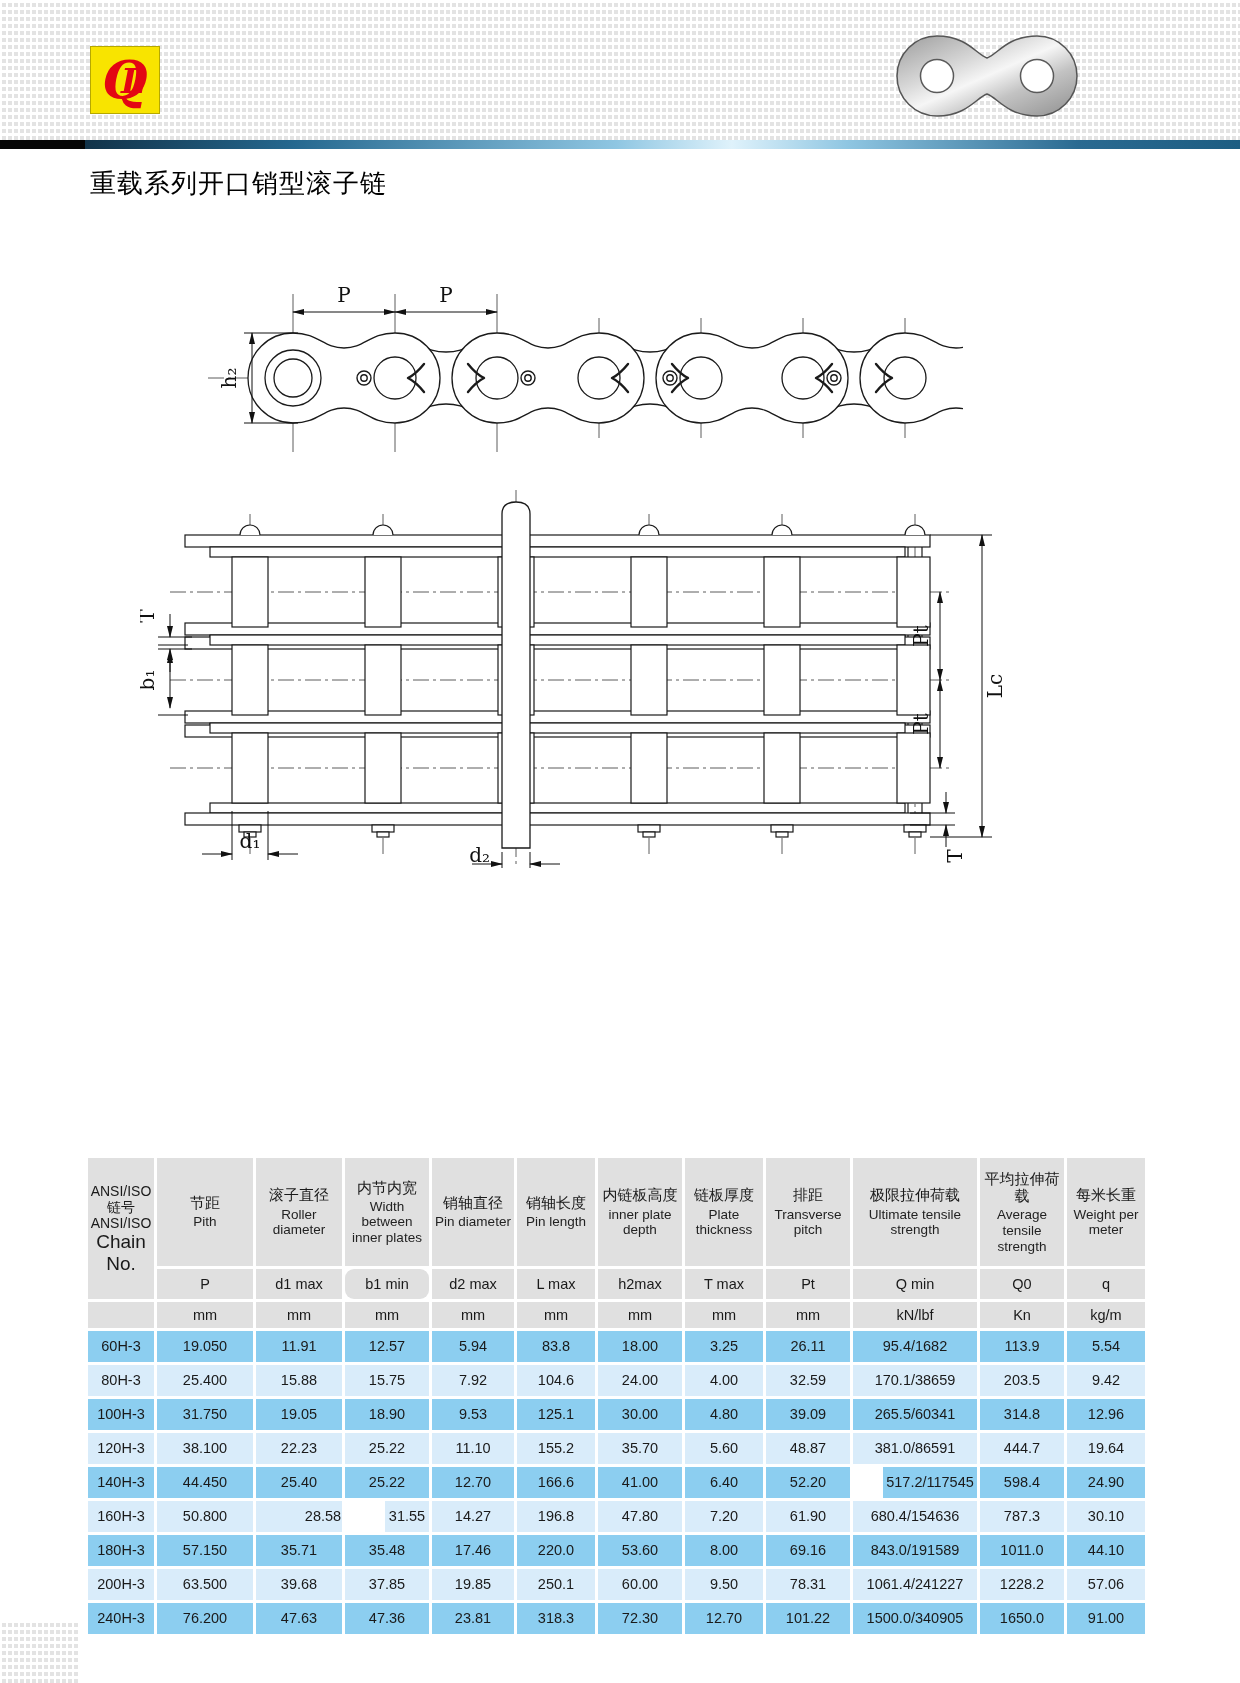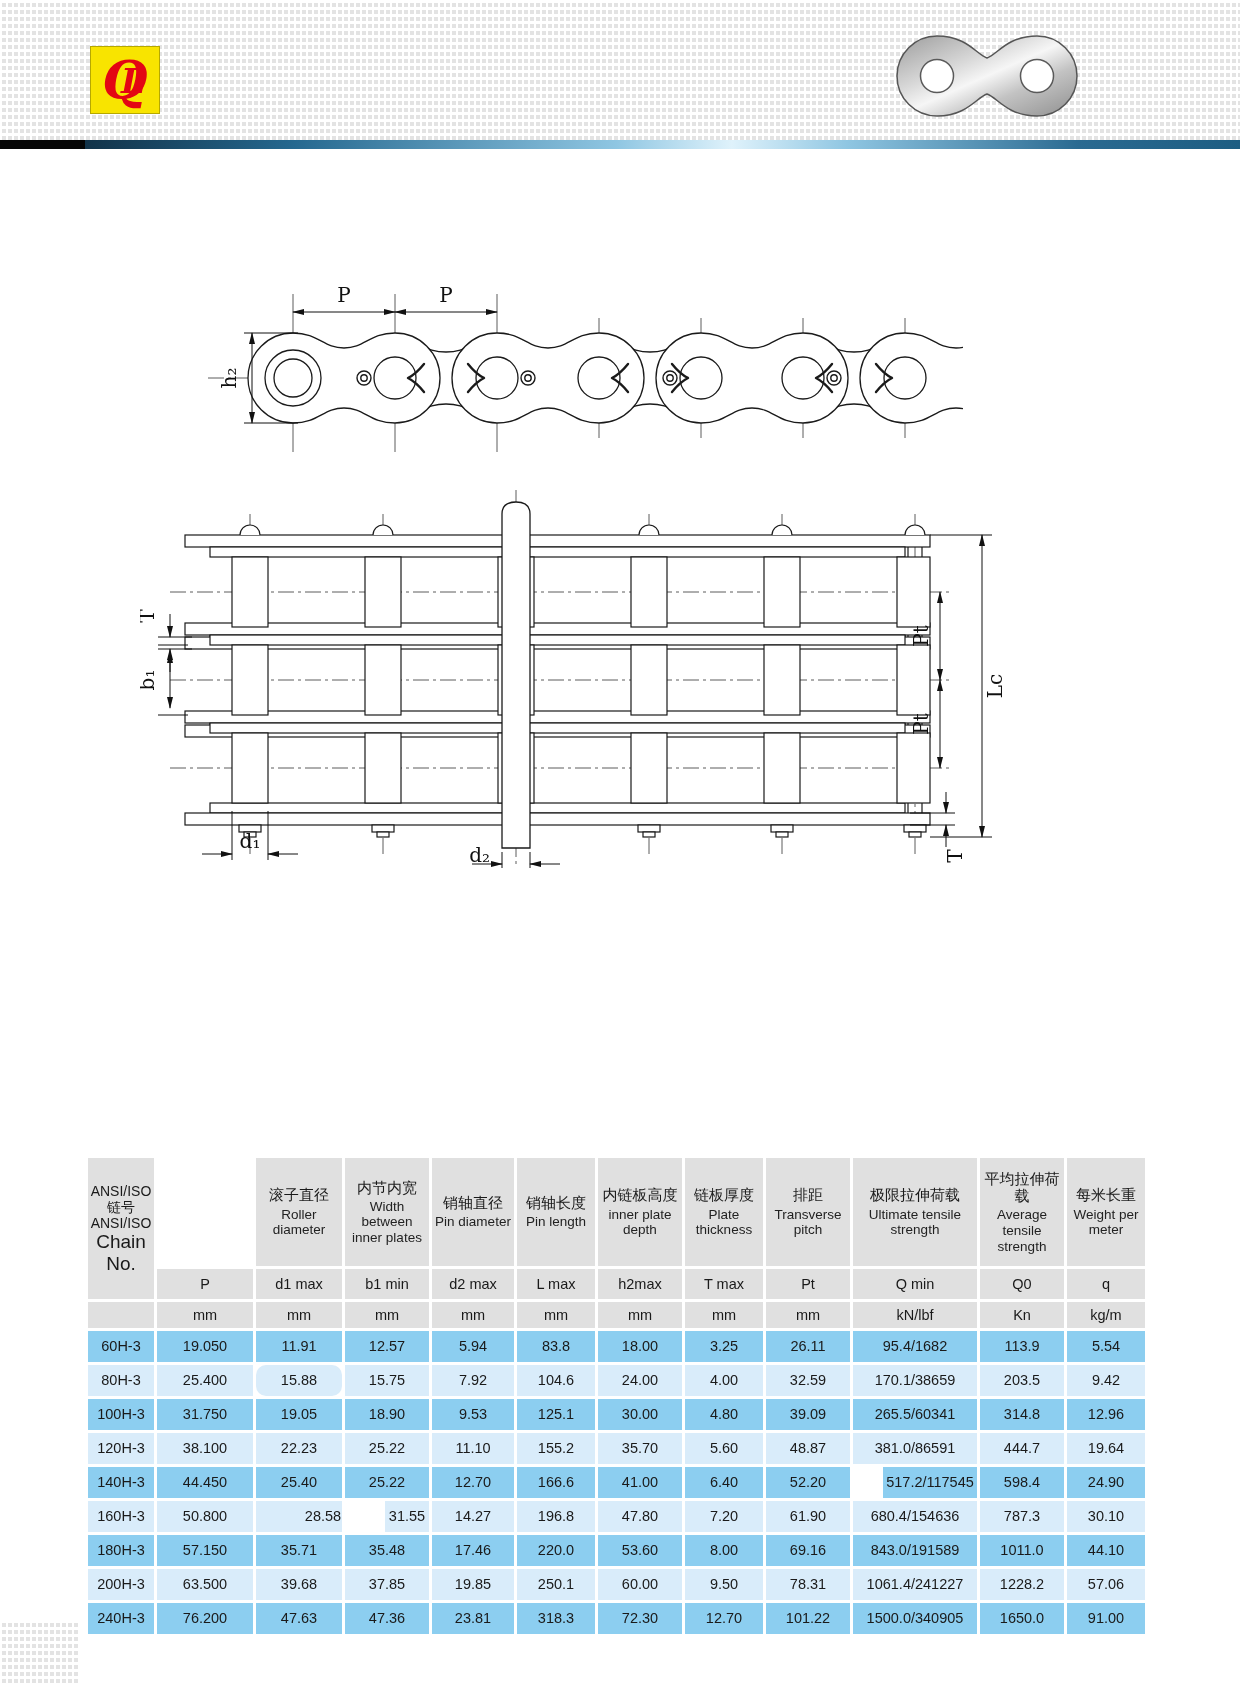--- a/index.html
+++ b/index.html
@@ -74,20 +74,21 @@
     </defs>
     <path d="M 75,12 C 105,12 115,31 125,34 C 135,31 145,12 175,12 A 40,40 0 0 1 175,92 C 145,92 135,73 125,70 C 115,73 105,92 75,92 A 40,40 0 0 1 75,12 Z" fill="url(#steel)" stroke="#555" stroke-width="1.5"></path>
     <circle cx="75" cy="52" r="16.5" fill="#ffffff" stroke="#5a5a5a" stroke-width="1.5"></circle>
     <circle cx="175" cy="52" r="16.5" fill="#ffffff" stroke="#5a5a5a" stroke-width="1.5"></circle>
   </svg>
 
   <div class="sep-black"></div>
   <div class="sep-grad"></div>
 
   <div class="titles">
+    <div class="title-zh">重载系列开口销型滚子链</div>
   </div>
 
   <svg class="diag1" width="815" height="205" viewBox="0 0 815 205">
     <defs>
       <marker id="arL" markerWidth="12" markerHeight="10" refX="1" refY="3" orient="auto" markerUnits="userSpaceOnUse">
         <path d="M12,0 L0,3 L12,6 Z" fill="#111"></path>
       </marker>
       <marker id="arR" markerWidth="12" markerHeight="10" refX="11" refY="3" orient="auto" markerUnits="userSpaceOnUse">
         <path d="M0,0 L12,3 L0,6 Z" fill="#111"></path>
       </marker>
@@ -283,20 +284,24 @@
     <text class="dim" x="822" y="390" text-anchor="middle" transform="rotate(-90 822 390)">T</text>
   </svg>
 
   <div class="spec-table" id="spec-table">
       <div class="cell hd" style="grid-area: 1 / 1 / 3;">
         <div style="font-size: 14px;">ANSI/ISO</div>
         <div style="font-size: 14px;">链号</div>
         <div style="font-size: 14px;">ANSI/ISO</div>
         <div style="font-size: 19px;">Chain No.</div>
       </div>
+      <div class="cell hd" style="grid-area: 1 / 2;">
+        <div class="zh">节距</div>
+        <div class="en">Pith</div>
+      </div>
       <div class="cell hd" style="grid-area: 1 / 3;">
         <div class="zh">滚子直径</div>
         <div class="en">Roller diameter</div>
       </div>
       <div class="cell hd" style="grid-area: 1 / 4;">
         <div class="zh">内节内宽</div>
         <div class="en">Width between inner plates</div>
       </div>
       <div class="cell hd" style="grid-area: 1 / 5;">
         <div class="zh">销轴直径</div>
@@ -325,21 +330,21 @@
       <div class="cell hd" style="grid-area: 1 / 11;">
         <div class="zh">平均拉伸荷载</div>
         <div class="en">Average tensile strength</div>
       </div>
       <div class="cell hd" style="grid-area: 1 / 12;">
         <div class="zh">每米长重</div>
         <div class="en">Weight per meter</div>
       </div>
       <div class="cell hd" style="grid-area: 2 / 2;">P</div>
       <div class="cell hd" style="grid-area: 2 / 3;">d1 max</div>
-      <div class="cell hd" style="grid-area: 2 / 4;">b1 min</div>
+      <div class="cell hd" style="grid-area: 2 / 4; border-radius: 9px;">b1 min</div>
       <div class="cell hd" style="grid-area: 2 / 5;">d2 max</div>
       <div class="cell hd" style="grid-area: 2 / 6;">L max</div>
       <div class="cell hd" style="grid-area: 2 / 7;">h2max</div>
       <div class="cell hd" style="grid-area: 2 / 8;">T max</div>
       <div class="cell hd" style="grid-area: 2 / 9;">Pt</div>
       <div class="cell hd" style="grid-area: 2 / 10;">Q min</div>
       <div class="cell hd" style="grid-area: 2 / 11;">Q0</div>
       <div class="cell hd" style="grid-area: 2 / 12;">q</div>
       <div class="cell hd" style="grid-area: 3 / 1;"></div>
       <div class="cell hd" style="grid-area: 3 / 2;">mm</div>
@@ -360,21 +365,21 @@
       <div class="cell row-dark" style="grid-area: 4 / 5;">5.94</div>
       <div class="cell row-dark" style="grid-area: 4 / 6;">83.8</div>
       <div class="cell row-dark" style="grid-area: 4 / 7;">18.00</div>
       <div class="cell row-dark" style="grid-area: 4 / 8;">3.25</div>
       <div class="cell row-dark" style="grid-area: 4 / 9;">26.11</div>
       <div class="cell row-dark" style="grid-area: 4 / 10;">95.4/1682</div>
       <div class="cell row-dark" style="grid-area: 4 / 11;">113.9</div>
       <div class="cell row-dark" style="grid-area: 4 / 12;">5.54</div>
       <div class="cell row-light" style="grid-area: 5 / 1;">80H-3</div>
       <div class="cell row-light" style="grid-area: 5 / 2;">25.400</div>
-      <div class="cell row-light" style="grid-area: 5 / 3; border-radius: 10px;">15.88</div>
+      <div class="cell row-light" style="grid-area: 5 / 3;">15.88</div>
       <div class="cell row-light" style="grid-area: 5 / 4;">15.75</div>
       <div class="cell row-light" style="grid-area: 5 / 5;">7.92</div>
       <div class="cell row-light" style="grid-area: 5 / 6;">104.6</div>
       <div class="cell row-light" style="grid-area: 5 / 7;">24.00</div>
       <div class="cell row-light" style="grid-area: 5 / 8;">4.00</div>
       <div class="cell row-light" style="grid-area: 5 / 9;">32.59</div>
       <div class="cell row-light" style="grid-area: 5 / 10;">170.1/38659</div>
       <div class="cell row-light" style="grid-area: 5 / 11;">203.5</div>
       <div class="cell row-light" style="grid-area: 5 / 12;">9.42</div>
       <div class="cell row-dark" style="grid-area: 6 / 1;">100H-3</div>

